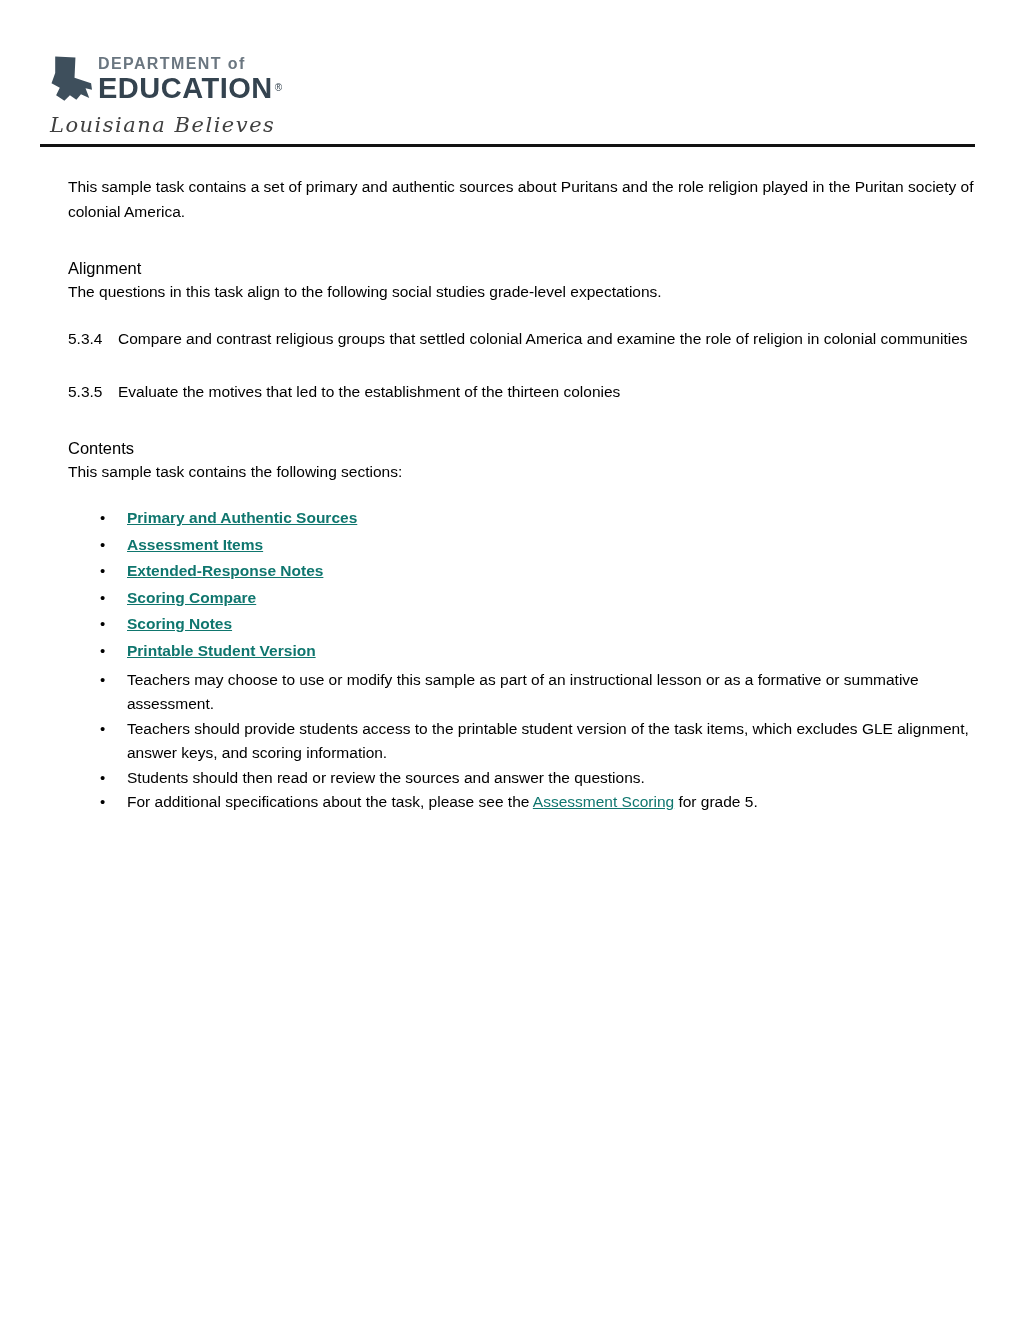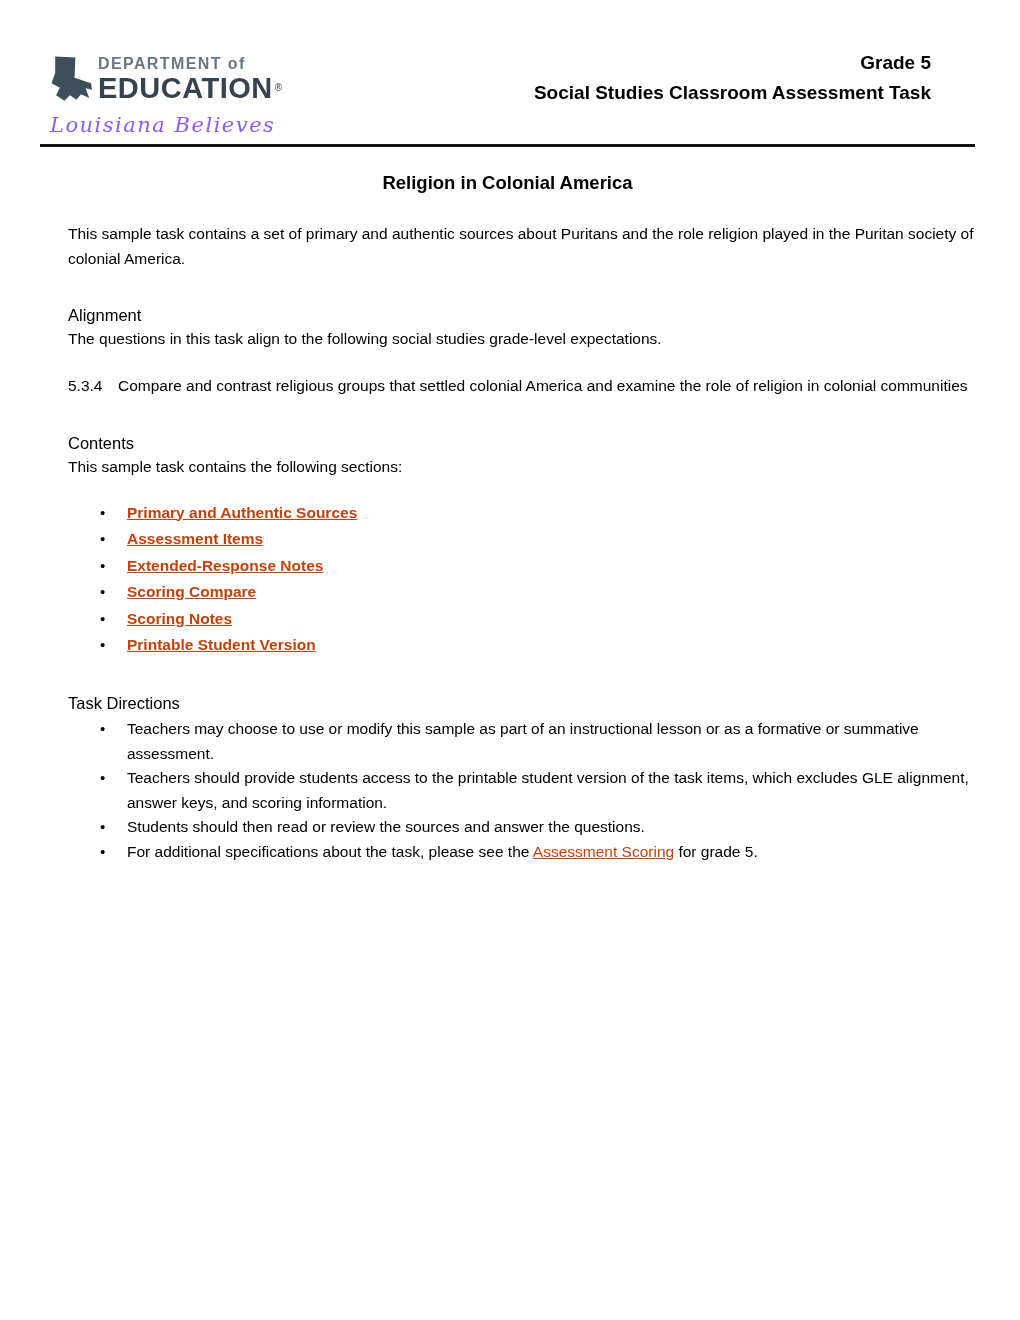--- a/index.html
+++ b/index.html
@@ -38,21 +38,21 @@
   .logo-line2 {
     font-size: 29px; font-weight: bold; color: #34434f;
     letter-spacing: 0.5px;
     margin-top: 36px;
   }
   .logo-reg { font-size: 10px; color: #34434f; vertical-align: top; margin-left: 2px; }
   .logo-tagline {
     font-family: "DejaVu Serif", serif;
     font-style: italic;
     font-size: 21px;
-    color: #8b5cf6;
+    color: #404040;
     margin-top: 5px;
     padding-left: 10px;
     letter-spacing: 1.5px;
   }
   .header-right { text-align: right; margin-right: 44px; padding-top: 2px; }
   .header-grade { font-size: 19px; font-weight: bold; line-height: 30px; }
   .header-subtitle { font-size: 19px; font-weight: bold; line-height: 30px; }
 
   .header-rule {
     margin-top: 7px;
@@ -90,21 +90,21 @@
   .bullet {
     position: absolute;
     left: 32px;
     top: 0;
     font-size: 15px;
   }
 
   .link-list { margin-top: 21px; }
   .link-list li { line-height: 26.6px; }
 
-  a.doc-link { color: #c2410c; text-decoration: underline; }
+  a.doc-link { color: #0f766e; text-decoration: underline; }
   .bold-link { font-weight: bold; }
 
   .directions-heading { margin-top: 33px; }
   .text-list { margin-top: 3px; }
   .text-list li { line-height: 24.5px; padding-right: 2px; }
 </style>
 </head>
 <body>
 
 <div class="page">
@@ -118,42 +118,41 @@
           </svg>
         </span>
         <span class="logo-words">
           <span class="logo-line1">DEPARTMENT of</span>
           <span class="logo-line2-row"><span class="logo-line2">EDUCATION</span><span class="logo-reg">®</span></span>
         </span>
       </div>
       <div class="logo-tagline">Louisiana Believes</div>
     </div>
 
-    <div class="header-right">
-      <div class="header-grade">Grade 5</div>
-      <div class="header-subtitle">Social Studies Classroom Assessment Task</div>
-    </div>
   </header>
 
   <div class="header-rule"></div>
 
-  <h1 class="doc-title">Religion in Colonial America</h1>
 
   <div class="content">
 
     <p class="intro">This sample task contains a set of primary and authentic sources about Puritans and the role religion played in the Puritan society of colonial America.</p>
 
     <h2 class="section-heading">Alignment</h2>
     <p class="section-desc">The questions in this task align to the following social studies grade-level expectations.</p>
 
     <div class="gle-item">
       <span class="gle-code">5.3.4</span>
       <span class="gle-text">Compare and contrast religious groups that settled colonial America and examine the role of religion in colonial communities</span>
     </div>
 
+    <div class="gle-item gle-item-2">
+      <span class="gle-code">5.3.5</span>
+      <span class="gle-text">Evaluate the motives that led to the establishment of the thirteen colonies</span>
+    </div>
 
     <h2 class="section-heading contents-heading">Contents</h2>
     <p class="section-desc">This sample task contains the following sections:</p>
 
     <ul class="bullet-list link-list">
       <li>
         <span class="bullet">•</span>
         <a href="#" class="doc-link bold-link">Primary and Authentic Sources</a>
       </li>
       <li>
@@ -171,21 +170,20 @@
       <li>
         <span class="bullet">•</span>
         <a href="#" class="doc-link bold-link">Scoring Notes</a>
       </li>
       <li>
         <span class="bullet">•</span>
         <a href="#" class="doc-link bold-link">Printable Student Version</a>
       </li>
     </ul>
 
-    <h2 class="section-heading directions-heading">Task Directions</h2>
 
     <ul class="bullet-list text-list">
       <li>
         <span class="bullet">•</span>
         <span class="li-text">Teachers may choose to use or modify this sample as part of an instructional lesson or as a formative or summative assessment.</span>
       </li>
       <li>
         <span class="bullet">•</span>
         <span class="li-text">Teachers should provide students access to the printable student version of the task items, which excludes GLE alignment, answer keys, and scoring information.</span>
       </li>

